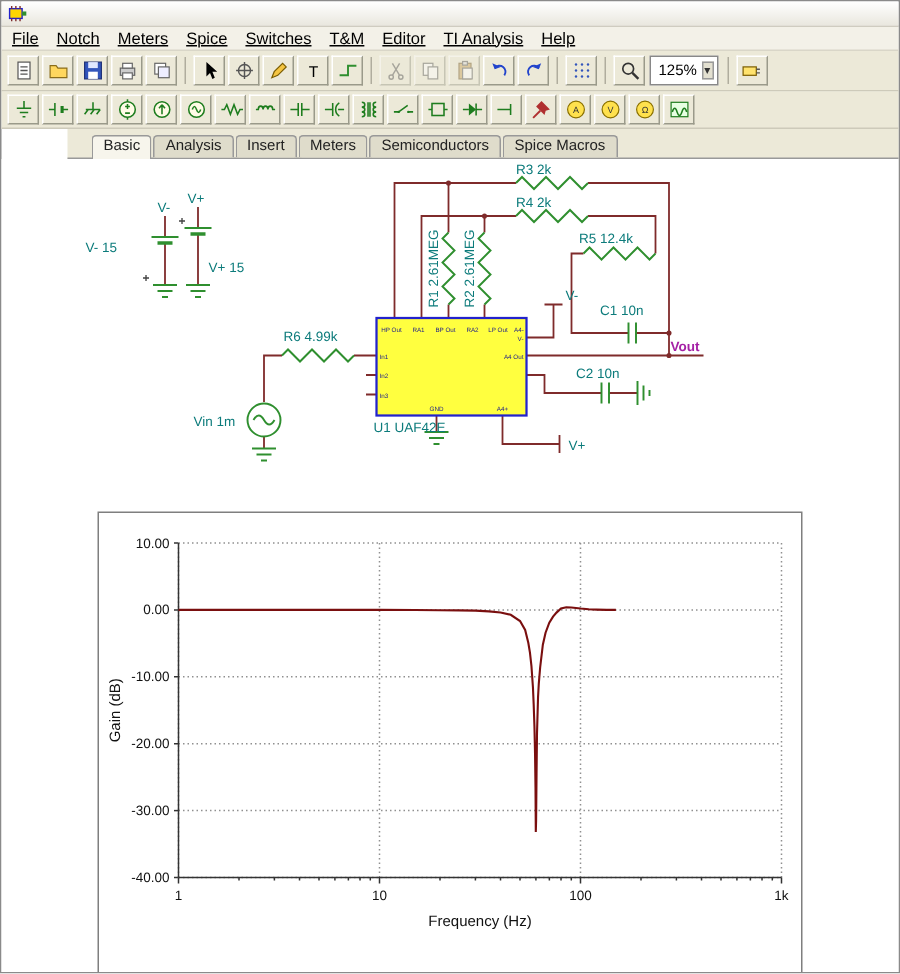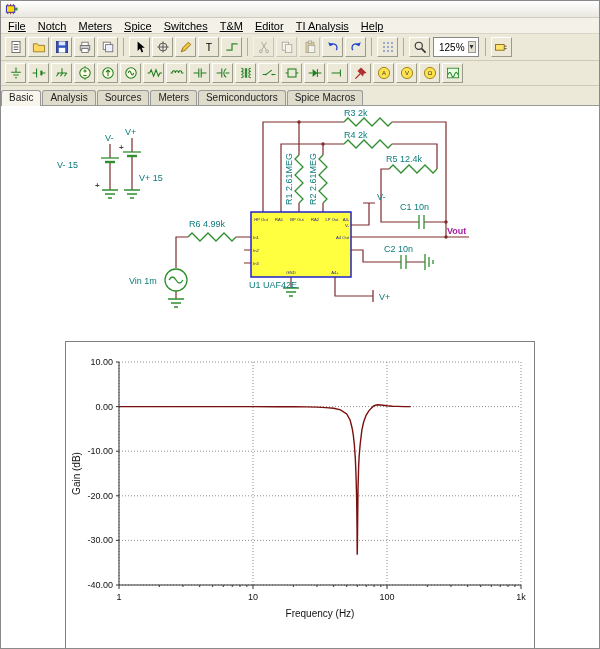--- a/index.html
+++ b/index.html
@@ -10,21 +10,21 @@
   .menu-item{padding:0 5px;cursor:default;}
   .toolbar{display:flex;align-items:center;padding:2px 3px;background:#ece9d8;border-bottom:1px solid #cdcaba;}
   #toolbar1{flex:0 0 22px;}
   #toolbar2{flex:0 0 18px;}
   .tb-btn{width:21px;height:20px;padding:0;margin:0 1px;display:inline-flex;align-items:center;justify-content:center;background:#ece9d8;border:1px solid;border-color:#fff #9a9a8a #9a9a8a #fff;cursor:pointer;}
   .tb-btn.disabled{opacity:.45;}
   .tb-ic{width:16px;height:16px;display:block;}
   .tb-sep{display:inline-block;width:1px;height:18px;background:#b0ad9e;margin:0 4px;}
   .combo{display:inline-flex;align-items:center;height:18px;margin:0 2px;padding:0 2px 0 5px;background:#fff;border:1px solid #888;font-size:10px;gap:3px;text-align:right;}
   .combo-arrow{font-size:8px;color:#333;background:#e3e0d0;border:1px solid #999;padding:0 1px;line-height:10px;}
-  .tabbar{flex:0 0 17px;display:flex;gap:1px;align-items:flex-end;padding:2px 2px 0 0;background:#ece9d8;border-bottom:1px solid #999;}
+  .tabbar{flex:0 0 17px;display:flex;gap:1px;align-items:flex-end;padding:2px 2px 0 16px;background:#ece9d8;border-bottom:1px solid #999;margin-left:44px;}
   .tab{font-size:10px;padding:1px 7px 2px 7px;background:#dfdccb;border:1px solid #999;border-bottom:none;border-radius:3px 3px 0 0;color:#222;cursor:pointer;}
   .tab.active{background:#f7f5ec;position:relative;top:1px;padding-bottom:3px;}
   .canvas{flex:1;position:relative;overflow:hidden;background:#fff;}
   .schematic{position:absolute;top:-6px;left:0;}
   
   .wires path{stroke:#7f2b2b;stroke-width:1.2;fill:none;}
   .comp path,.comp circle{stroke:#2f8f2f;stroke-width:1.3;fill:none;}
   .comp path.thick{stroke-width:2.4;}
   .lbl{font-size:9px;fill:#0c7b7b;}
   .pin{font-size:4.2px;fill:#1b1b8a;}
@@ -303,21 +303,21 @@
       <button class="tb-btn">
         <svg viewBox="0 0 20 20" class="tb-ic">
           <rect x="3" y="4" width="14" height="12" fill="#e7ffe2" stroke="#1e7d1e"></rect>
           <path d="M4,12 q2,-6 4,0 t4,0 t4,0" stroke="#1e7d1e" stroke-width="1.3" fill="none"></path>
         </svg>
       </button>
     </div>
   <div class="tabbar" id="tabbar">
       <span class="tab active">Basic</span>
       <span class="tab">Analysis</span>
-      <span class="tab">Sources</span>
+      <span class="tab">Insert</span>
       <span class="tab">Meters</span>
       <span class="tab">Semiconductors</span>
       <span class="tab">Spice Macros</span>
     </div>
 
   <div class="canvas">
 
     <svg class="schematic" width="600" height="252" viewBox="0 0 600 252">
 
       <g class="wires">

